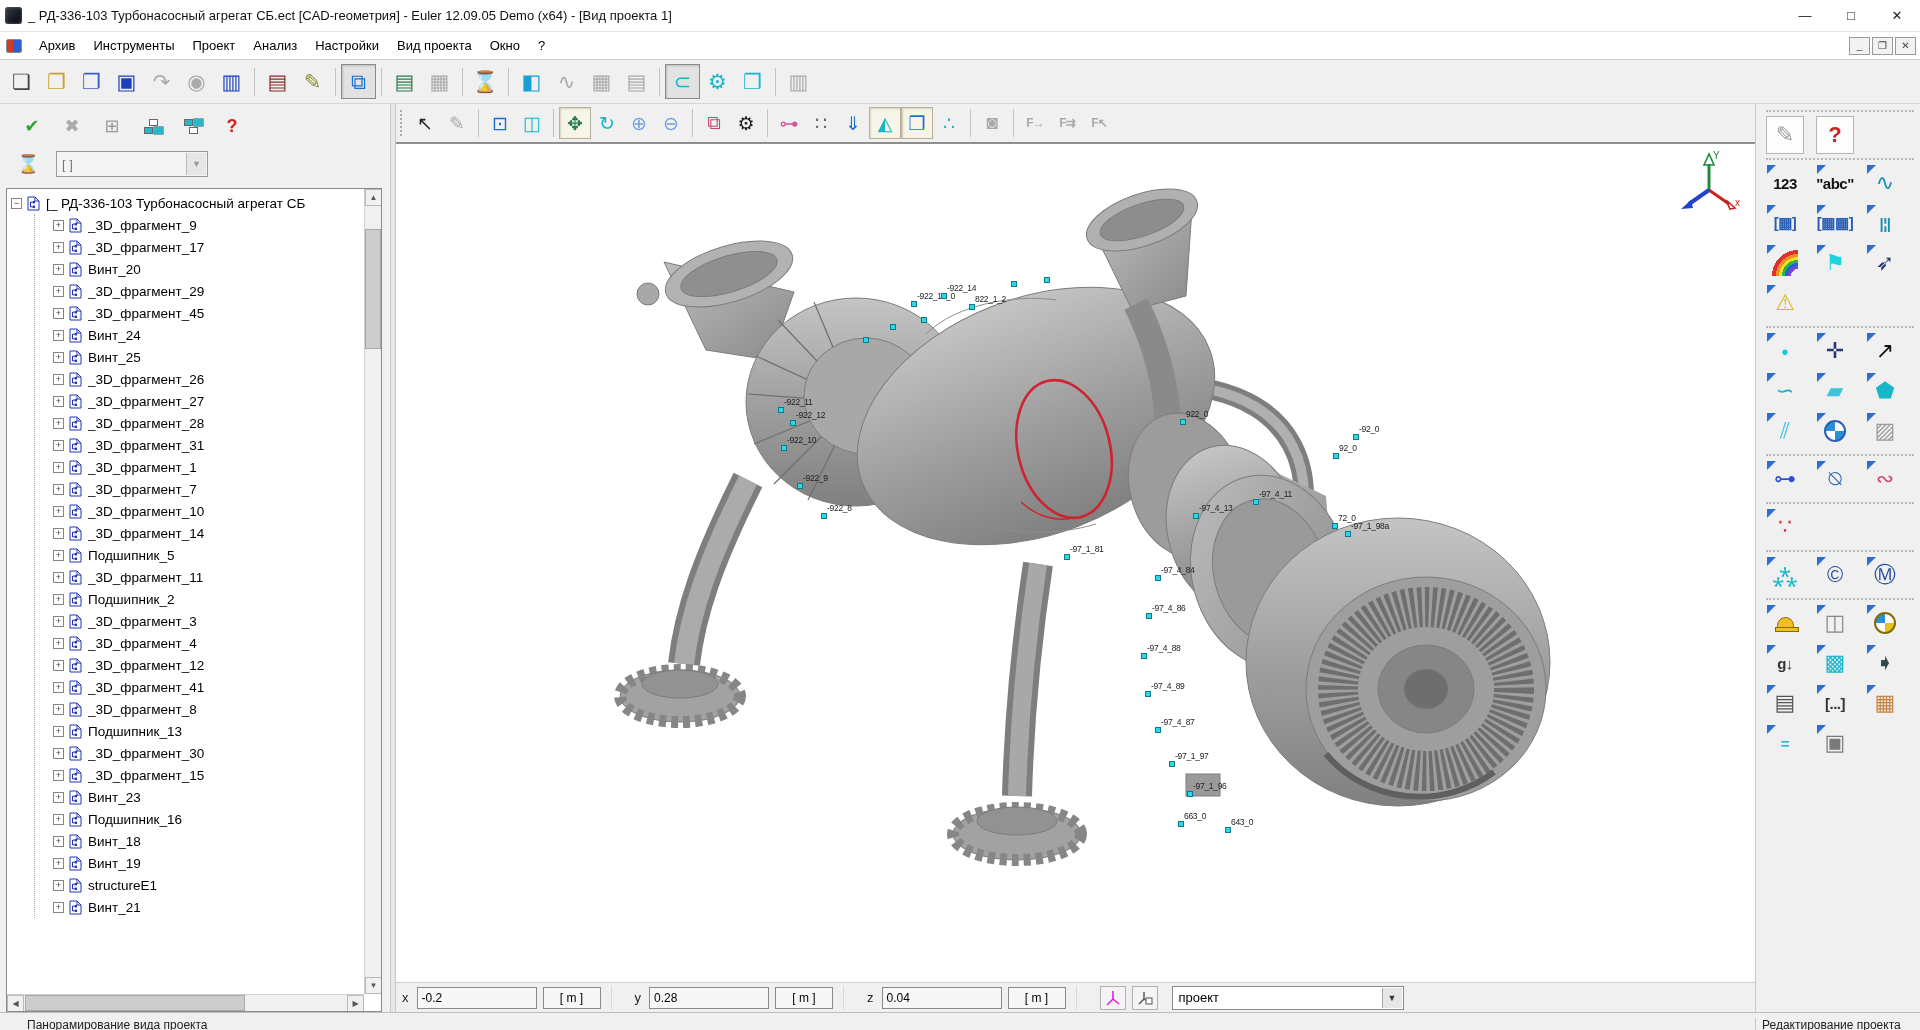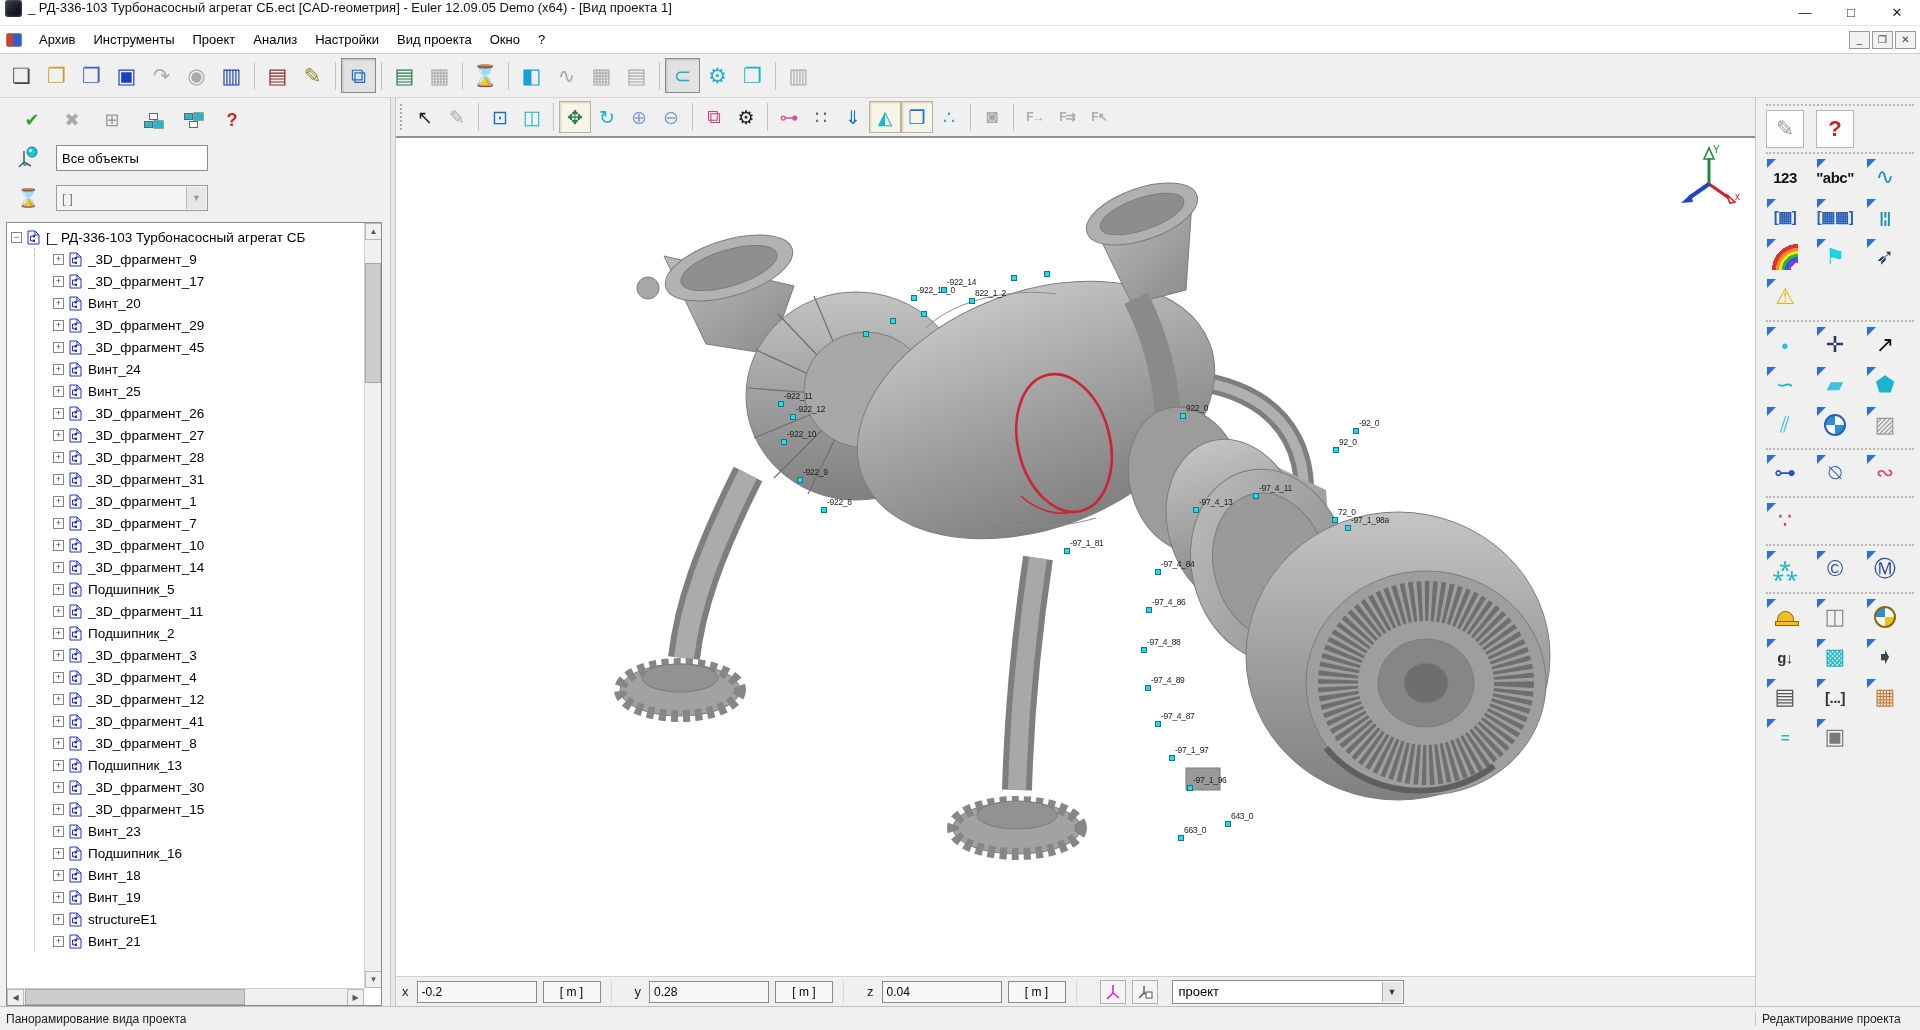--- a/index.html
+++ b/index.html
@@ -1,21 +1,21 @@
 <!DOCTYPE html>
 <html><head>
 <meta charset="utf-8">
 <style>
   * { margin:0; padding:0; box-sizing:border-box; }
   html,body { width:1920px; height:1030px; overflow:hidden; }
   body { font-family:"Liberation Sans", sans-serif; font-size:13px; background:#f0f0f0; color:#000;
          box-shadow: inset 0 0 0 1px #9a9a9a; }
 
   
-  .titlebar { height:26px; background:#fff; display:flex; align-items:flex-start; border-bottom:1px solid #e4e4e4; }
+  .titlebar { height:32px; background:#fff; display:flex; align-items:center; border-bottom:1px solid #e4e4e4; }
   .app-ico { width:17px; height:17px; margin:0 6px 0 5px; border-radius:3px;
              background:linear-gradient(135deg,#3a3f4a 0%,#11141c 70%); box-shadow:inset 0 0 3px #6a7080; }
   .title-text { font-size:13px; color:#111; white-space:nowrap; }
   .win-controls { margin-left:auto; display:flex; height:100%; }
   .win-btn { width:46px; height:100%; display:flex; align-items:center; justify-content:center;
              font-size:13px; color:#222; }
 
   
   .menubar { height:28px; background:#fff; display:flex; align-items:center; border-bottom:1px solid #d0d0d0; }
   .menu-ico { width:16px; height:14px; margin:0 8px 0 6px;
@@ -126,21 +126,21 @@
      background:radial-gradient(circle at 100% 100%, transparent 0 7px, #8a3fd4 7px 10px, #2a5fd4 10px 13px,
                 #2ab54a 13px 16px, #f0e020 16px 19px, #f09020 19px 22px, #e03030 22px 26px, transparent 26px); }
   .icon-com { width:22px; height:22px; border-radius:50%; border:2px solid #2a5fb5;
      background:conic-gradient(#fff 0 90deg,#2a8fd4 90deg 180deg,#fff 180deg 270deg,#2a8fd4 270deg 360deg); }
   .icon-com.gold { border-color:#8a6a00; background:conic-gradient(#fff 0 90deg,#e8c020 90deg 180deg,#fff 180deg 270deg,#2a8fd4 270deg 360deg); }
   .icon-bell { width:17px; height:13px; background:#f0c020; border:1px solid #8a6a00; border-radius:9px 9px 2px 2px; position:relative; }
   .icon-bell::after { content:""; position:absolute; left:-3px; bottom:-3px; width:22px; height:3px; background:#f0c020; border:1px solid #8a6a00; }
 
   
   .statusbar { height:24px; background:#f0f0f0; border-top:1px solid #bdbdbd; display:flex; align-items:center; font-size:12px; color:#222; }
-  .statusbar .left { padding-left:6px; flex:1; }
+  .statusbar .left { padding-left:6px; flex:1;margin-left:21px; }
   .statusbar .right { width:165px; border-left:1px solid #c4c4c4; padding-left:6px; }
 </style>
 </head>
 <body>
 
 <div class="titlebar">
   <div class="app-ico"></div>
   <div class="title-text">_ РД-336-103 Турбонасосный агрегат СБ.ect [CAD-геометрия] - Euler 12.09.05 Demo (x64) - [Вид проекта 1]</div>
   <div class="win-controls">
     <div class="win-btn">—</div>
@@ -258,33 +258,20 @@
           <span class="icon-org"></span>
         </div>
         <div class="lp-btn">
           <span class="icon-org up"></span>
         </div>
         <div class="lp-btn">
           <span style="color: rgb(204, 34, 34); font-weight: bold;">?</span>
         </div>
       </div>
 
-    <div class="lp-row">
-      <span class="lp-ico">
-        <svg width="22" height="22" viewBox="0 0 22 22">
-          <line x1="6" y1="16" x2="6" y2="5" stroke="#555" stroke-width="1.5"></line>
-          <line x1="6" y1="16" x2="1" y2="21" stroke="#555" stroke-width="1.5"></line>
-          <line x1="6" y1="16" x2="13" y2="20" stroke="#555" stroke-width="1.5"></line>
-          <circle cx="14" cy="6" r="5" fill="#19c9d9" stroke="#0b7d8a"></circle>
-          <circle cx="12.5" cy="4.5" r="1.6" fill="#d8fbff"></circle>
-          <circle cx="7" cy="18" r="1.5" fill="#19c9d9" stroke="#0b7d8a" stroke-width="0.8"></circle>
-        </svg>
-      </span>
-      <input class="lp-input" value="Все объекты" style="">
-    </div>
 
     <div class="lp-row">
       <span class="lp-ico" style="color:#a0a0a0;font-size:18px;">⌛</span>
       <div class="lp-combo">
         <span>[ ]</span>
         <span class="arrow">▼</span>
       </div>
     </div>
 
     <div class="tree-box">
@@ -993,21 +980,21 @@
         </div>
         <div class="marker" style="left: 776px; top: 620px;">
           <span class="mlab">-97_1_97</span>
         </div>
         <div class="marker" style="left: 794px; top: 650px;">
           <span class="mlab">-97_1_96</span>
         </div>
         <div class="marker" style="left: 671px; top: 413px;">
           <span class="mlab">-97_1_81</span>
         </div>
-        <div class="marker" style="left: 785px; top: 700px;">
+        <div class="marker" style="left: 785px; top: 680px;">
           <span class="mlab">663_0</span>
         </div>
         <div class="marker" style="left: 832px; top: 686px;">
           <span class="mlab">643_0</span>
         </div>
       </div>
 
     <div class="coord-bar">
       <span class="axlbl">x</span>
       <input class="coord-input val" value="-0.2" style="">

